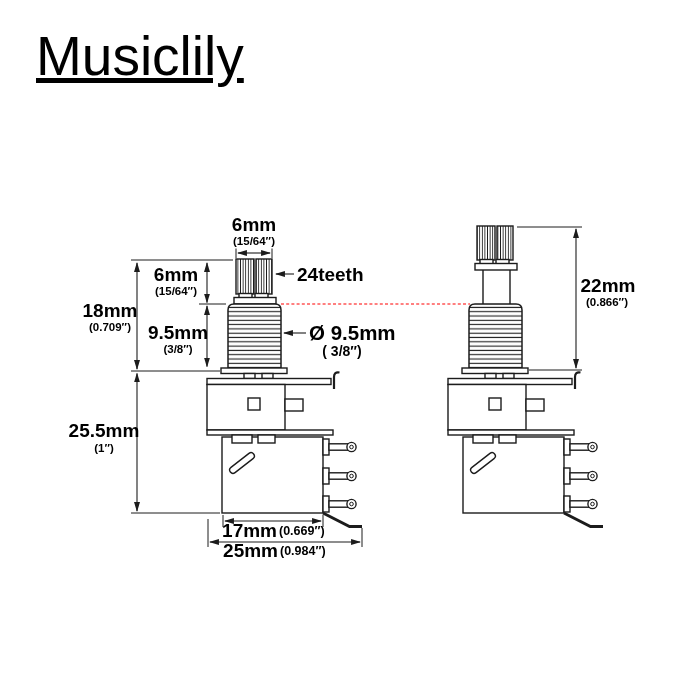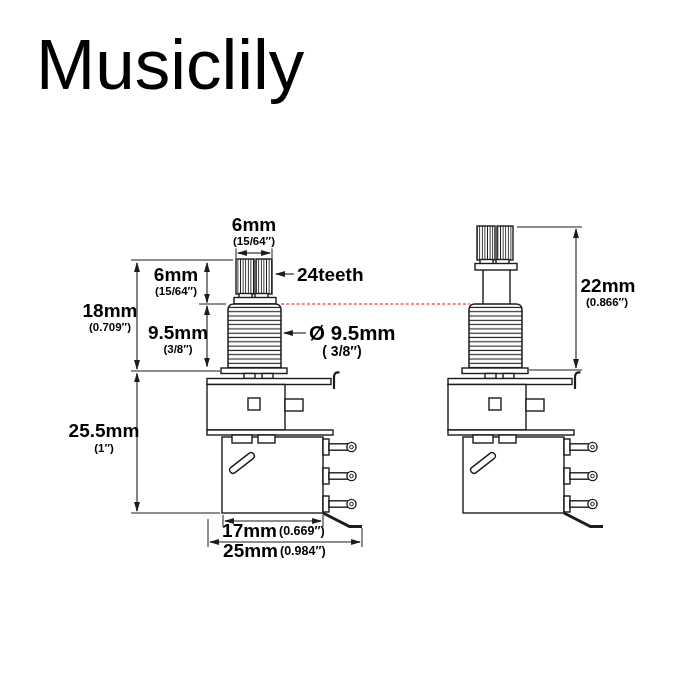--- a/index.html
+++ b/index.html
@@ -1,20 +1,20 @@
 <!DOCTYPE html>
 <html><head>
 <meta charset="utf-8">
 <style>
   html,body{margin:0;padding:0;background:#fff;width:700px;height:700px;overflow:hidden;}
   .stage{position:relative;width:700px;height:700px;background:#fff;}
   .logo{
     position:absolute;left:36px;top:24px;
     font-family:"Liberation Sans",sans-serif;
-    font-size:71px;font-weight:400;color:#000;letter-spacing:0px;white-space:nowrap;
+    font-size:55px;font-weight:400;color:#000;letter-spacing:0px;white-space:nowrap;text-decoration:underline;
   }
   svg{position:absolute;left:0;top:0;}
   .part{fill:#fff;stroke:#1c1c1c;stroke-width:1.4;}
   .thread{fill:url(#pThread);stroke:#1c1c1c;stroke-width:1.5;}
   .knurl{fill:url(#pKnurl);stroke:#1c1c1c;stroke-width:1.4;}
   .dim{stroke:#1c1c1c;stroke-width:1.1;fill:none;}
   .ext{stroke:#1c1c1c;stroke-width:1;fill:none;}
   .hookline{fill:none;stroke:#1c1c1c;stroke-width:2.2;}
   .bracket{fill:none;stroke:#1c1c1c;stroke-width:3;}
   .t19{font:700 19px "Liberation Sans",sans-serif;fill:#000;}

